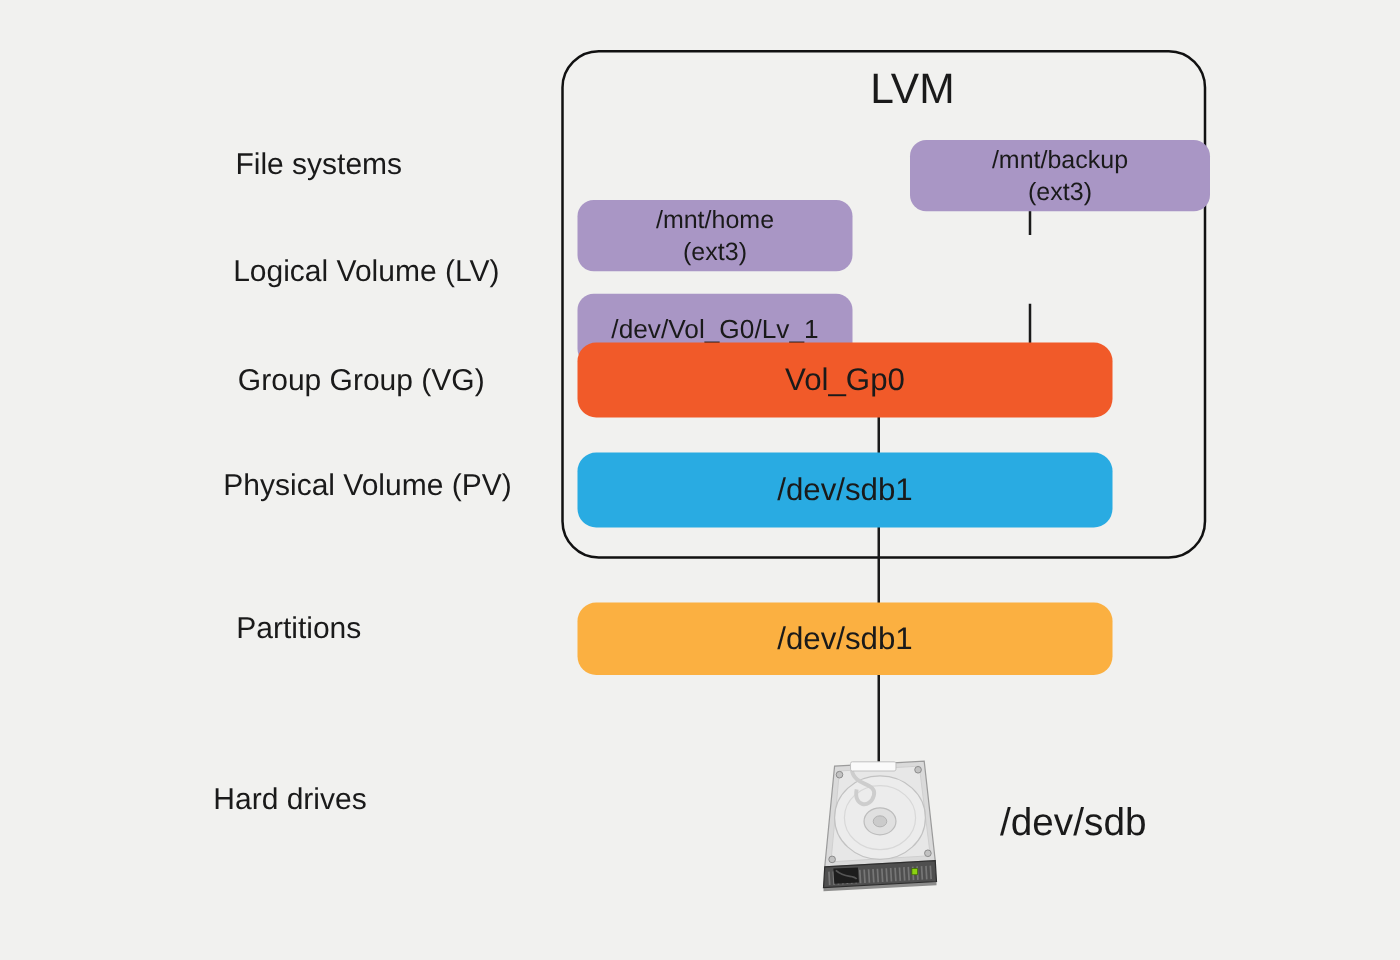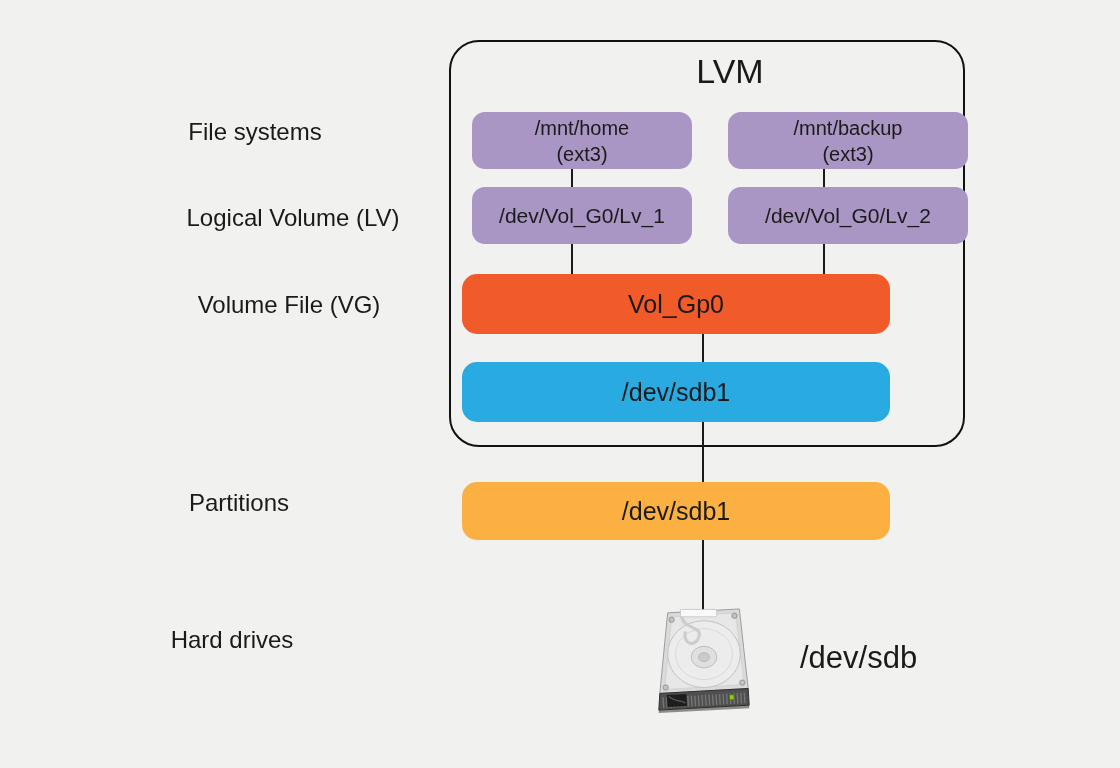--- a/index.html
+++ b/index.html
@@ -76,21 +76,21 @@
     text-align:center;
     color:var(--text);
   }
   .fs-box,.lv-box{
     width:220px;height:57px;
     border-radius:13px;
     background:var(--file-system-box);
     font-size:20px;line-height:26px;
   }
   .lv-box{font-size:21px;}
-  .fs1,.lv1{left:472px;}
+  .fs1,.lv1{left:462px;margin-top:48px;}
   .fs2,.lv2{left:704px;width:240px;margin-left:24px;}
   .fs1,.fs2{top:112px;}
   .lv1,.lv2{top:187px;text-align:right;}
   .wide-box{
     left:462px;width:428px;height:60px;
     border-radius:15px;
     font-size:25px;
   }
   .vg-box{top:274px;background:var(--volume-group-box);}
   .pv-box{top:362px;background:var(--physical-volume-box);}
@@ -106,21 +106,22 @@
     color:var(--text);
   }
 </style>
 </head>
 <body>
 
 <div class="stage">
 
   <div class="row-label lbl-fs">File systems</div>
   <div class="row-label lbl-lv">Logical Volume (LV)</div>
-  <div class="row-label lbl-vg">Volume File (VG)</div>
+  <div class="row-label lbl-vg">Group Group (VG)</div>
+  <div class="row-label lbl-pv">Physical Volume (PV)</div>
   <div class="row-label lbl-part">Partitions</div>
   <div class="row-label lbl-hd">Hard drives</div>
 
   <div class="lvm-container"></div>
   <div class="lvm-title">LVM</div>
 
   <div class="connector c1"></div>
   <div class="connector c2"></div>
   <div class="connector c3"></div>
   <div class="connector c4"></div>
@@ -131,21 +132,20 @@
   <div class="node fs-box fs1">
     <span>/mnt/home</span>
     <span>(ext3)</span>
   </div>
   <div class="node fs-box fs2">
     <span>/mnt/backup</span>
     <span>(ext3)</span>
   </div>
 
   <div class="node lv-box lv1">/dev/Vol_G0/Lv_1</div>
-  <div class="node lv-box lv2">/dev/Vol_G0/Lv_2</div>
 
   <div class="node wide-box vg-box">Vol_Gp0</div>
 
   <div class="node wide-box pv-box">/dev/sdb1</div>
 
   <div class="node wide-box part-box">/dev/sdb1</div>
 
   <div class="hdd">
     <svg viewBox="0 0 100 112" width="100" height="110" aria-hidden="true">
 

